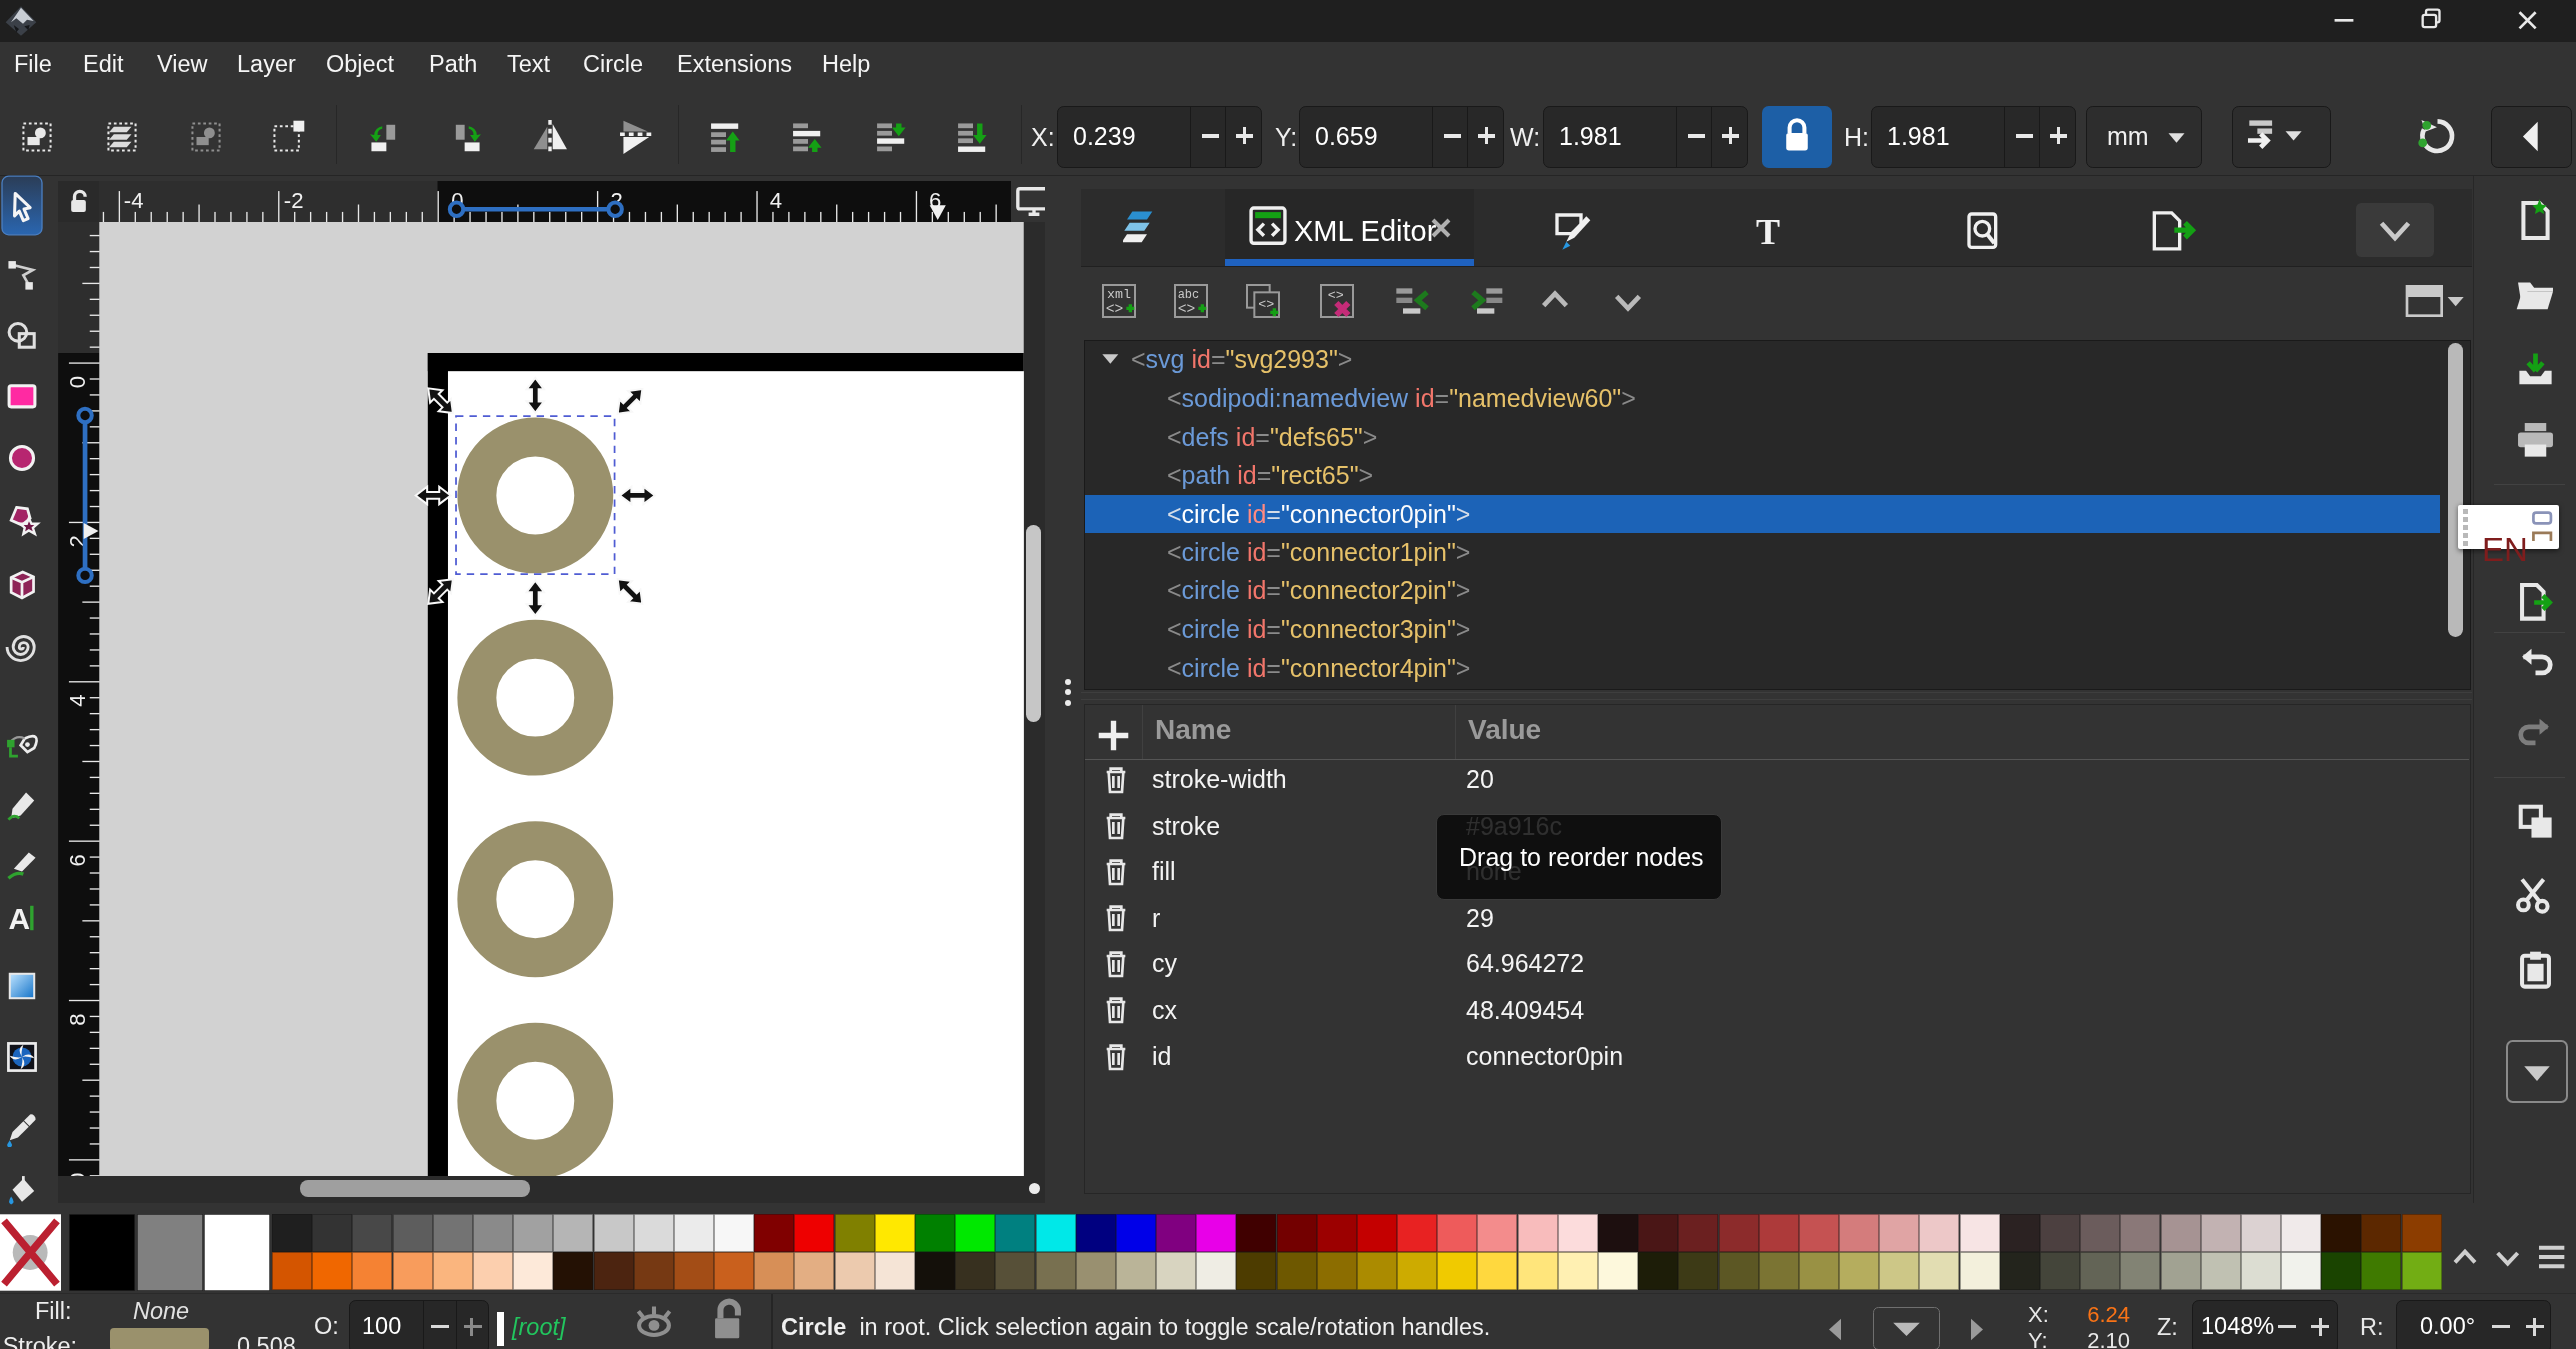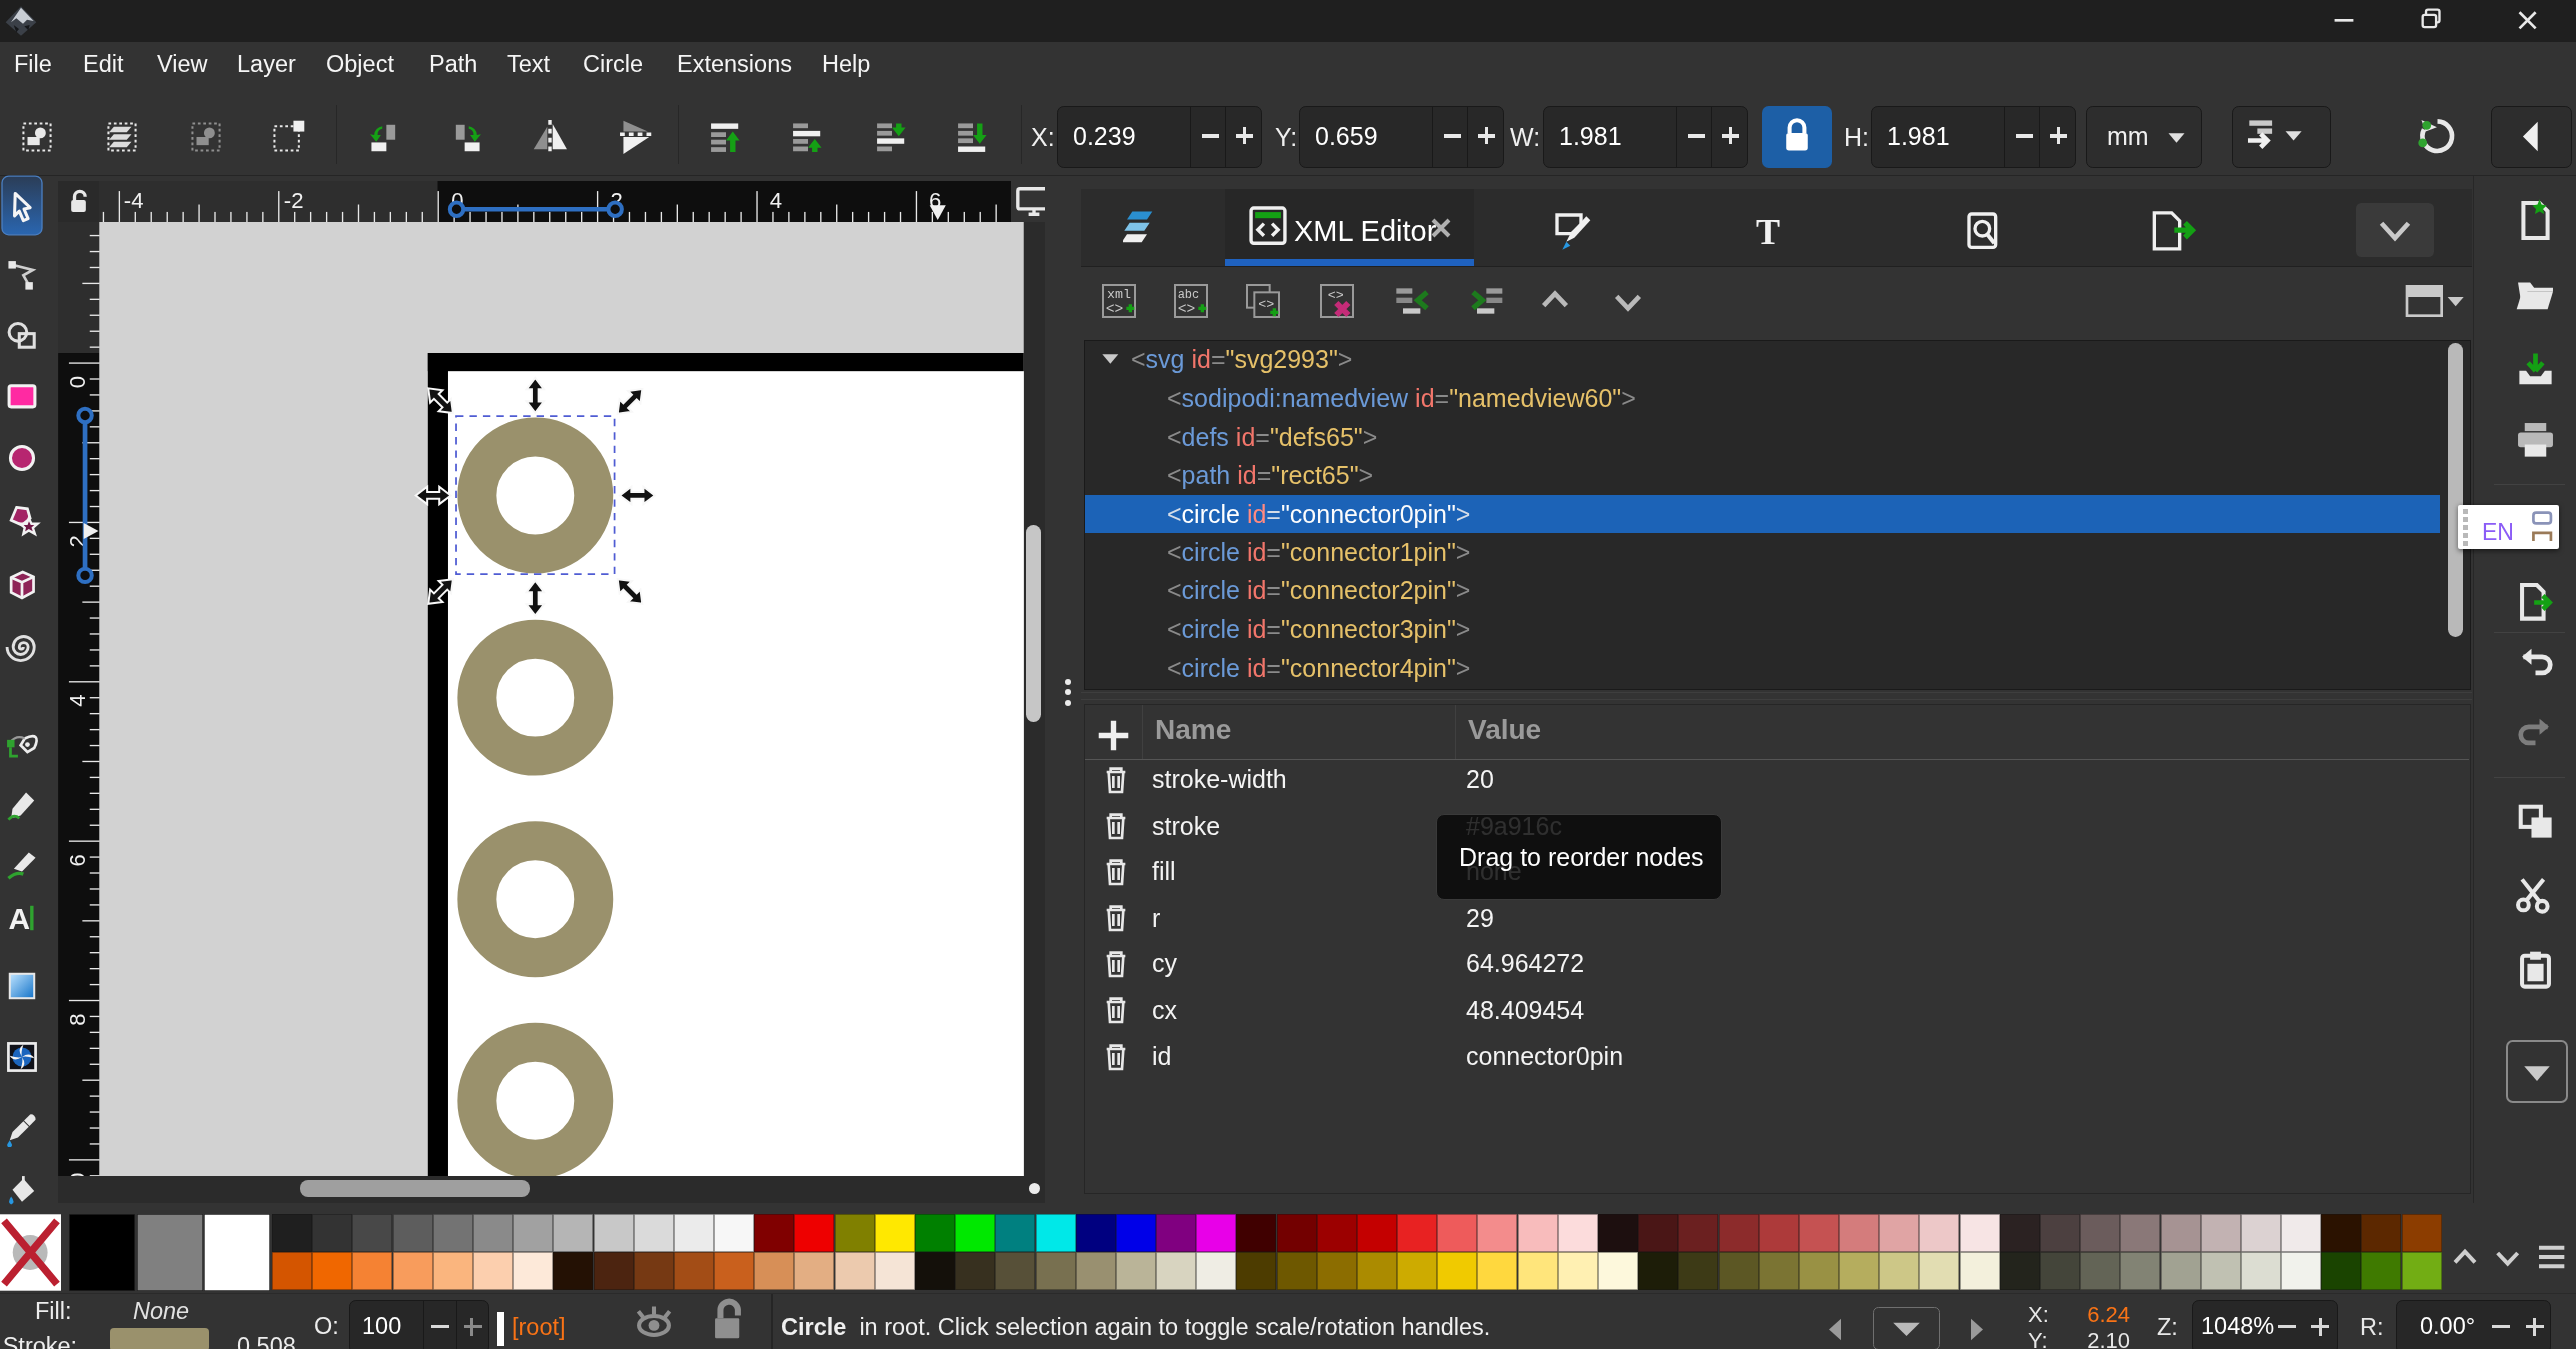--- a/index.html
+++ b/index.html
@@ -758,21 +758,21 @@
     <div style="position:absolute;left:314px;top:19px;font-size:23.5px;color:#ededed">O:</div>
     <div style="position:absolute;left:349px;top:6px;width:140px;height:54px;background:#272727;border:1.3px solid #191919;border-radius:6.7px">
       <div style="position:absolute;left:12px;top:12px;font-size:23.5px;color:#fff">100</div>
       <div style="position:absolute;left:73px;top:0;width:1.3px;height:100%;background:#191919"></div>
       <div style="position:absolute;left:106px;top:0;width:1.3px;height:100%;background:#191919"></div>
       <div style="position:absolute;left:81px;top:24px;width:17.5px;height:3.4px;background:#d8d8d8"></div>
       <div style="position:absolute;left:114px;top:24px;width:17.5px;height:3.4px;background:#8a8a8a"></div>
       <div style="position:absolute;left:120px;top:17px;width:3.4px;height:17.5px;background:#8a8a8a"></div>
     </div>
     <div style="position:absolute;left:497px;top:17.5px;width:6.7px;height:34px;background:#fff"></div>
-    <div style="position:absolute;left:512px;top:20px;font-size:23.5px;color:#f97316">[root]</div>
+    <div style="position:absolute;left:512px;top:20px;font-size:23.5px;font-style:italic;color:#22c55e">[root]</div>
     <svg width="38" height="38" style="position:absolute;left:635px;top:6.7px" viewBox="0 0 56 56">
       <ellipse cx="28" cy="36" rx="22" ry="14" fill="none" stroke="#8f8f8f" stroke-width="6"></ellipse>
       <circle cx="28" cy="36" r="8" fill="#8f8f8f"></circle>
       <path d="M 28 20 V 8 M 12 24 L 5 15 M 44 24 L 51 15" stroke="#8f8f8f" stroke-width="6" fill="none"></path>
     </svg>
     <svg width="35" height="43" style="position:absolute;left:711px;top:4px" viewBox="0 0 52 64">
       <rect x="6" y="30" width="36" height="30" rx="2" fill="#8f8f8f"></rect>
       <path d="M 14 30 L 14 20 A 13 13 0 0 1 40 17 L 40 26" stroke="#8f8f8f" stroke-width="9" fill="none"></path>
     </svg>
     <div style="position:absolute;left:771px;top:0px;width:2px;height:56px;background:#252525"></div>
@@ -804,18 +804,18 @@
       <div style="position:absolute;left:129px;top:24px;width:17.5px;height:3.4px;background:#d8d8d8"></div>
       <div style="position:absolute;left:136px;top:17px;width:3.4px;height:17.5px;background:#d8d8d8"></div>
     </div>
   </div>
 <div style="position:absolute;left:2458px;top:505px;width:101px;height:44px;background:#fff;border-radius:2px;box-shadow:0 1.3px 5.4px rgba(0,0,0,.5)">
 <div style="position:absolute;left:5.4px;top:4px;width:4.7px;height:4.7px;background:#b9b9b9"></div>
 <div style="position:absolute;left:5.4px;top:12px;width:4.7px;height:4.7px;background:#b9b9b9"></div>
 <div style="position:absolute;left:5.4px;top:20px;width:4.7px;height:4.7px;background:#b9b9b9"></div>
 <div style="position:absolute;left:5.4px;top:28px;width:4.7px;height:4.7px;background:#b9b9b9"></div>
 <div style="position:absolute;left:5.4px;top:36px;width:4.7px;height:4.7px;background:#b9b9b9"></div>
-<div style="position:absolute;left:24px;top:14px;font-size:23px;color:#8b5cf6">EN</div>
+<div style="position:absolute;left:24px;top:26px;font-size:33px;color:#7f1d1d">EN</div>
 <svg width="27" height="35" style="position:absolute;left:70px;top:5.4px" viewBox="0 0 40 52">
       <rect x="8" y="4" width="26" height="16" rx="4" fill="none" stroke="#8a93b8" stroke-width="4"></rect>
       <path d="M 8 46 v -12 h 26 v 12" fill="none" stroke="#9a7a58" stroke-width="4"></path>
     </svg>
 </div>
 
 </body></html>

